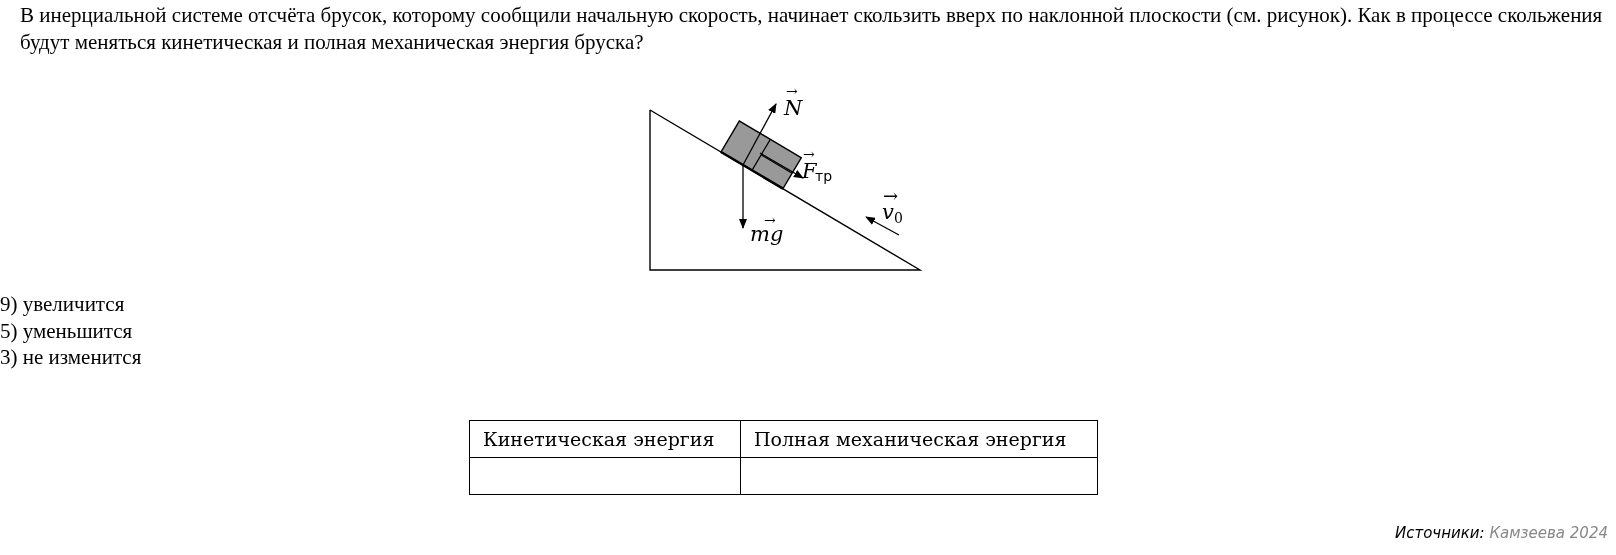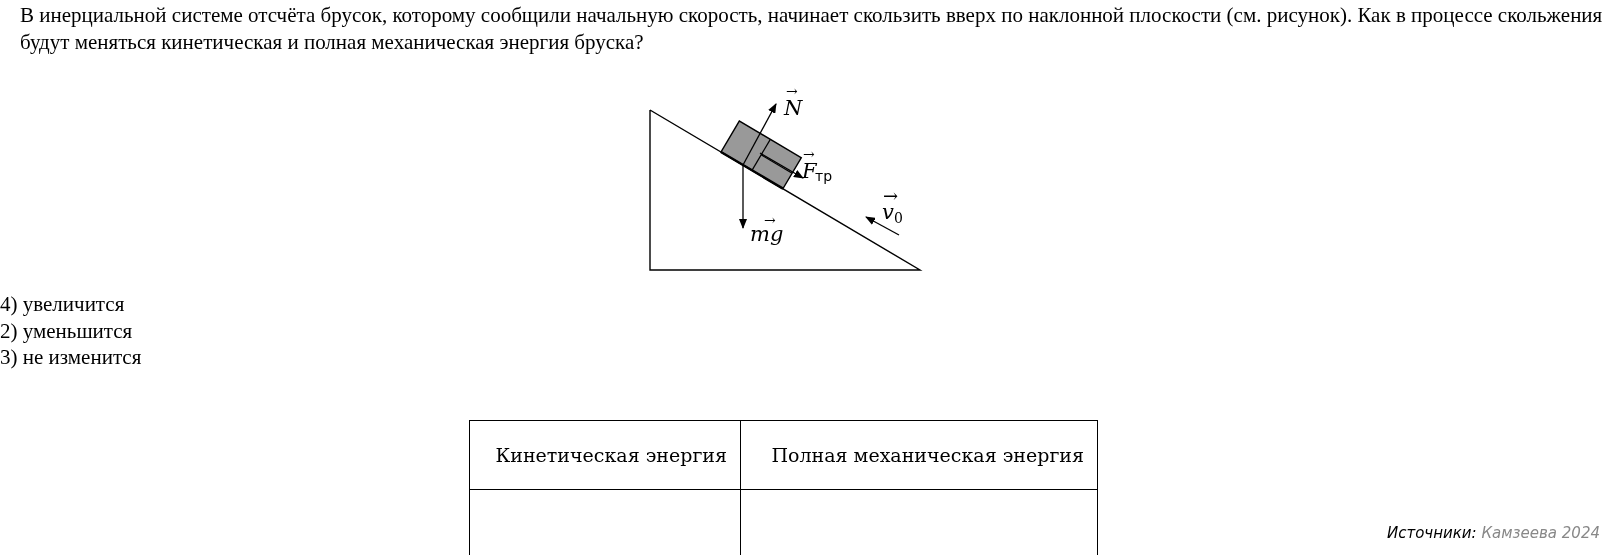--- a/index.html
+++ b/index.html
@@ -5,24 +5,24 @@
   html, body { margin:0; padding:0; background:#ffffff; }
   body { width:1616px; height:555px; position:relative; overflow:hidden;
          font-family:"Liberation Serif", serif; color:#000; }
   .question { position:absolute; left:0; top:2px; width:1610px;
               font-size:21px; line-height:26.5px;padding-left:20px; }
   .figure { position:absolute; left:640px; top:82px; width:300px; height:200px; }
   .prompt { position:absolute; left:0; top:291px; font-size:21px; line-height:26.5px; }
   .prompt div { white-space:nowrap; }
   table.answer { position:absolute; left:469px; top:420px; border-collapse:collapse;
                  font-family:"DejaVu Serif", serif; font-size:19px; }
-  table.answer td { border:1.3px solid #000; padding:16px 13px; height:36px; text-align:right; white-space:nowrap; }
+  table.answer td { border:1.3px solid #000; padding:0 13px; height:36px; text-align:left; white-space:nowrap; }
   table.answer td.c1 { width:244px; }
   table.answer td.c2 { width:330px;margin-top:32px; }
-  .source { position:absolute; right:16px; top:524px; font-family:"DejaVu Sans", sans-serif;
+  .source { position:absolute; right:8px; top:524px; font-family:"DejaVu Sans", sans-serif;
             font-style:italic; font-size:15px; white-space:nowrap; }
   .source .lbl { color:#000; }
   .source .val { color:#888888; }
   .fig-label { font-family:"DejaVu Serif", serif; font-style:italic; }
 </style>
 </head>
 <body>
 
 <div class="question">В инерциальной системе отсчёта брусок, которому сообщили начальную скорость, начинает скользить вверх по наклонной плоскости (см. рисунок). Как в процессе скольжения будут меняться кинетическая и полная механическая энергия бруска?</div>
 
@@ -73,22 +73,22 @@
       <text x="764" y="225" font-size="14" font-style="normal">→</text>
 
       <text x="882" y="219">v</text>
       <text x="894" y="223" font-size="14" font-style="normal">0</text>
       <text x="883" y="202" font-size="18" font-style="normal">→</text>
     </g>
   </svg>
 </div>
 
 <div class="prompt">
-  <div>4) увеличится</div>
-  <div>2) уменьшится</div>
+  <div>9) увеличится</div>
+  <div>5) уменьшится</div>
   <div>3) не изменится</div>
 </div>
 
 <table class="answer">
   <tbody>
       <tr>
     <td class="c1">Кинетическая энергия</td>
     <td class="c2">Полная механическая энергия</td>
   </tr>
   <tr>

